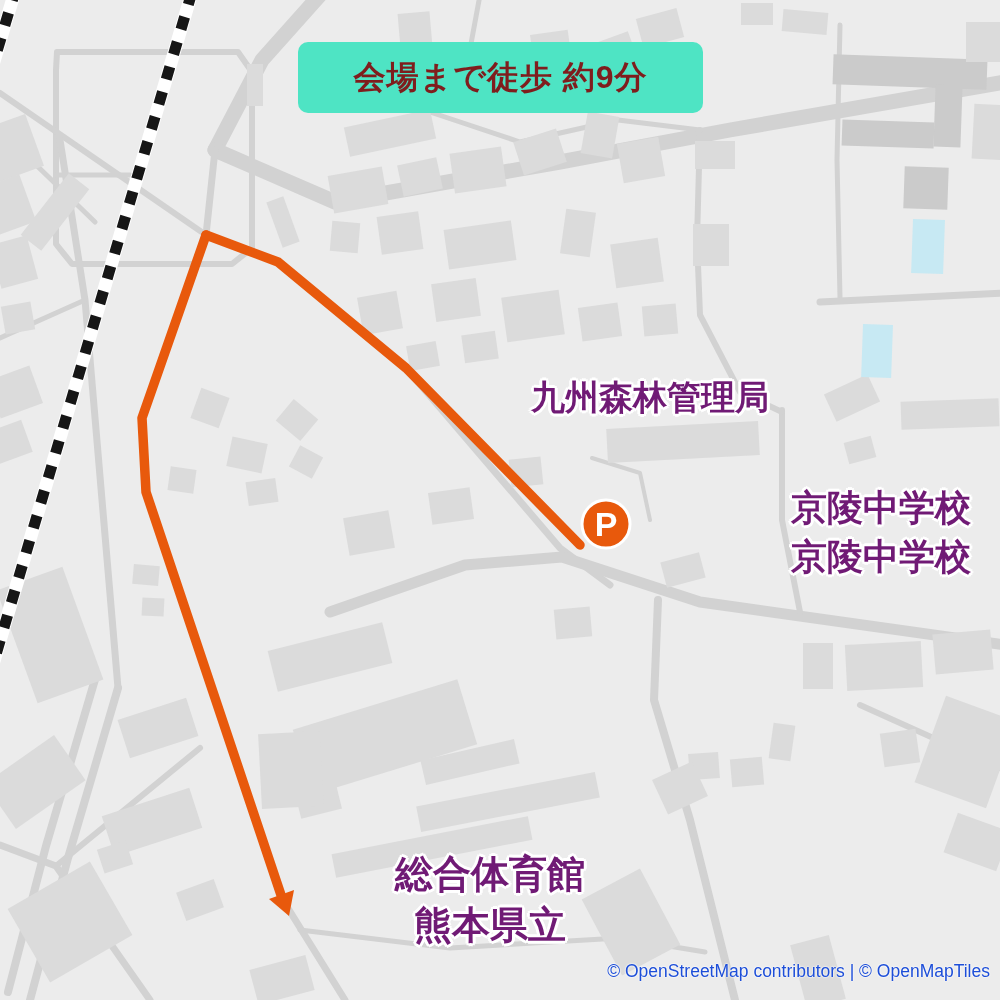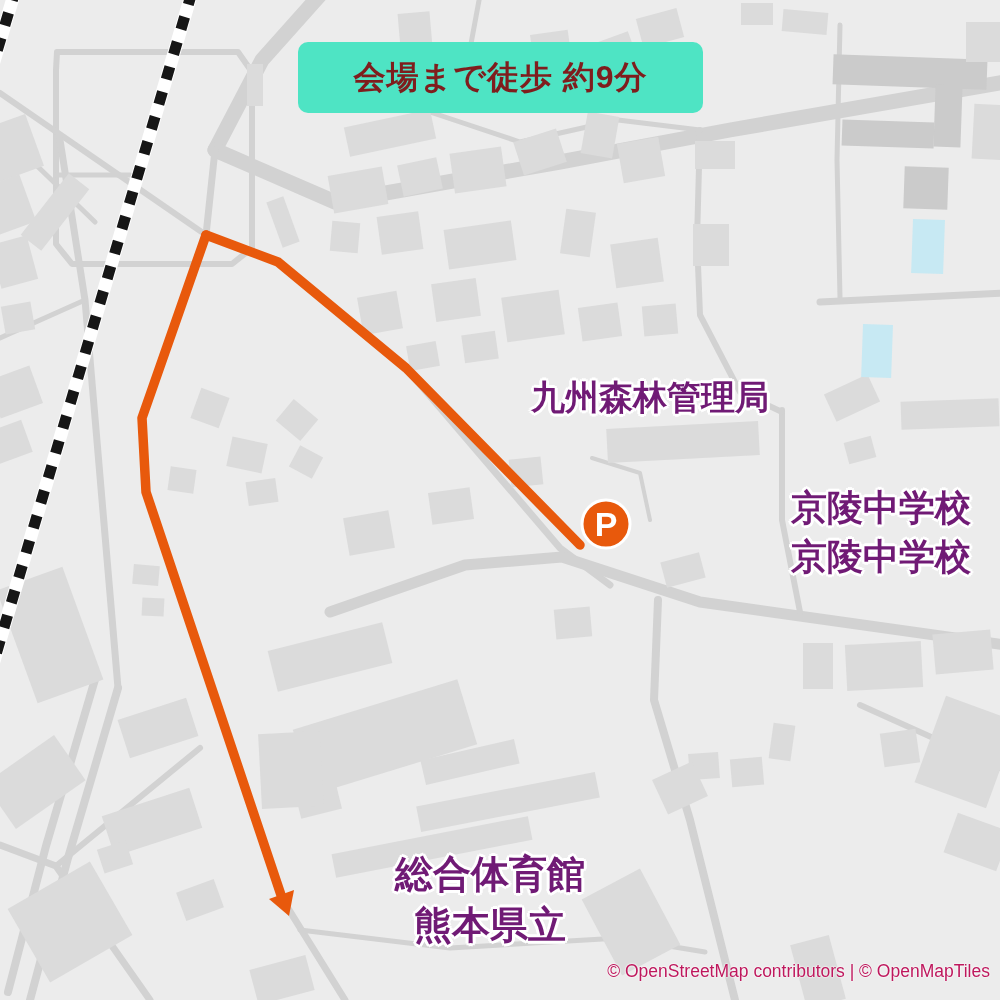--- a/index.html
+++ b/index.html
@@ -13,21 +13,21 @@
           display:flex;align-items:center;justify-content:center;
           font-size:32px;font-weight:bold;color:#7f1d1d;letter-spacing:1px;}
 
   .map-label{position:absolute;font-weight:bold;color:#701a75;text-align:center;
      text-shadow:3px 0 0 #fff,-3px 0 0 #fff,0 3px 0 #fff,0 -3px 0 #fff,
                  2px 2px 0 #fff,-2px 2px 0 #fff,2px -2px 0 #fff,-2px -2px 0 #fff;}
   .lbl-forestry{left:505px;top:376px;width:290px;font-size:34px;line-height:42px;}
   .lbl-school{left:771px;top:483px;width:220px;font-size:36px;line-height:49px;}
   .lbl-gym{left:375px;top:849px;width:230px;font-size:38px;line-height:51px;}
 
-  .attribution{position:absolute;right:10px;top:961px;font-size:17.5px;color:#be185d;
+  .attribution{position:absolute;right:10px;top:961px;font-size:17.5px;color:#1d4ed8;
      text-shadow:0 0 2px #fff,0 0 2px #fff;}
 </style>
 </head>
 <body>
 
 <div class="stage">
 
   <svg id="map-svg" width="1000" height="1000" viewBox="0 0 1000 1000" xmlns="http://www.w3.org/2000/svg">
       <rect x="0" y="0" width="1000" height="1000" fill="#ECECEC"></rect>
       <polyline points="320,-5 262,60 215,150" fill="none" stroke="#D2D2D2" stroke-width="15" stroke-linecap="round" stroke-linejoin="round"></polyline>

